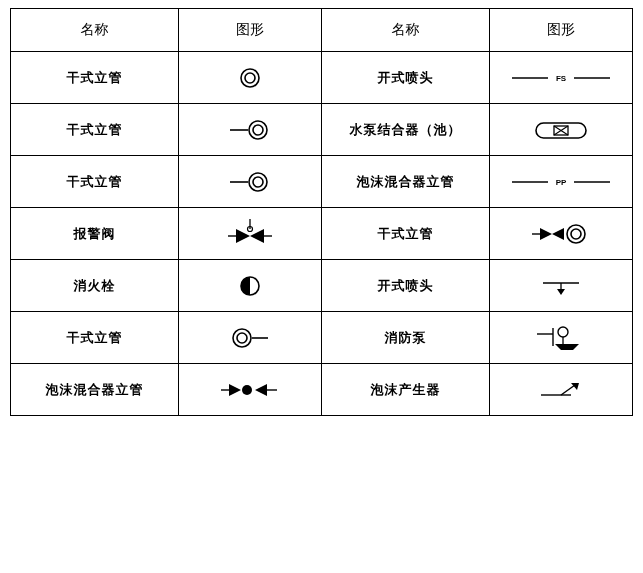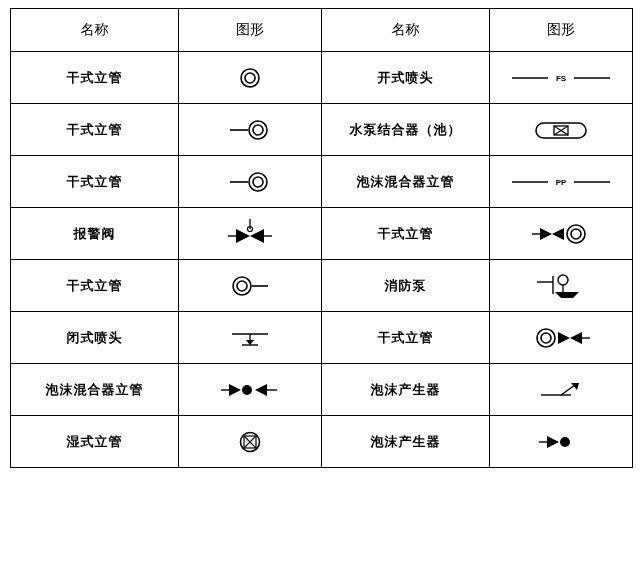--- a/index.html
+++ b/index.html
@@ -129,20 +129,37 @@
         <svg width="70" height="32" viewBox="0 0 70 32">
           <line x1="6" y1="16" x2="14" y2="16" stroke="#000" stroke-width="1.4"></line>
           <polygon points="14,10 14,22 26,16" fill="#000"></polygon>
           <polygon points="38,10 38,22 26,16" fill="#000"></polygon>
           <circle cx="50" cy="16" r="9" fill="none" stroke="#000" stroke-width="1.6"></circle>
           <circle cx="50" cy="16" r="5" fill="none" stroke="#000" stroke-width="1.6"></circle>
         </svg>
       </td>
     </tr>
 
+    <tr>
+      <td class="label">消火栓</td>
+      <td class="sym-cell">
+        <svg width="30" height="30" viewBox="0 0 30 30">
+          <circle cx="15" cy="15" r="9" fill="none" stroke="#000" stroke-width="1.6"></circle>
+          <path d="M15 6 A9 9 0 0 0 15 24 Z" fill="#000"></path>
+        </svg>
+      </td>
+      <td class="label">开式喷头</td>
+      <td class="sym-cell">
+        <svg width="60" height="30" viewBox="0 0 60 30">
+          <line x1="12" y1="12" x2="48" y2="12" stroke="#000" stroke-width="1.4"></line>
+          <line x1="30" y1="12" x2="30" y2="20" stroke="#000" stroke-width="1.3"></line>
+          <polygon points="26,18 34,18 30,24" fill="#000"></polygon>
+        </svg>
+      </td>
+    </tr>
 
     <tr>
       <td class="label">干式立管</td>
       <td class="sym-cell">
         <svg width="60" height="30" viewBox="0 0 60 30">
           <circle cx="22" cy="15" r="9" fill="none" stroke="#000" stroke-width="1.6"></circle>
           <circle cx="22" cy="15" r="5" fill="none" stroke="#000" stroke-width="1.6"></circle>
           <line x1="32" y1="15" x2="48" y2="15" stroke="#000" stroke-width="1.6"></line>
         </svg>
       </td>
@@ -151,41 +168,20 @@
         <svg width="64" height="36" viewBox="0 0 64 36">
           <line x1="8" y1="14" x2="24" y2="14" stroke="#000" stroke-width="1.4"></line>
           <line x1="24" y1="8" x2="24" y2="26" stroke="#000" stroke-width="1.4"></line>
           <circle cx="34" cy="12" r="5" fill="none" stroke="#000" stroke-width="1.4"></circle>
           <line x1="34" y1="17" x2="34" y2="24" stroke="#000" stroke-width="1.3"></line>
           <polygon points="26,24 50,24 44,30 32,30" fill="#000"></polygon>
         </svg>
       </td>
     </tr>
 
-    <tr>
-      <td class="label">闭式喷头</td>
-      <td class="sym-cell">
-        <svg width="60" height="30" viewBox="0 0 60 30">
-          <line x1="12" y1="11" x2="48" y2="11" stroke="#000" stroke-width="1.4"></line>
-          <line x1="30" y1="11" x2="30" y2="19" stroke="#000" stroke-width="1.3"></line>
-          <polygon points="26,17 34,17 30,22" fill="#000"></polygon>
-          <line x1="22" y1="22" x2="38" y2="22" stroke="#000" stroke-width="1.4"></line>
-        </svg>
-      </td>
-      <td class="label">干式立管</td>
-      <td class="sym-cell">
-        <svg width="70" height="32" viewBox="0 0 70 32">
-          <circle cx="20" cy="16" r="9" fill="none" stroke="#000" stroke-width="1.6"></circle>
-          <circle cx="20" cy="16" r="5" fill="none" stroke="#000" stroke-width="1.6"></circle>
-          <polygon points="32,10 32,22 44,16" fill="#000"></polygon>
-          <polygon points="56,10 56,22 44,16" fill="#000"></polygon>
-          <line x1="56" y1="16" x2="64" y2="16" stroke="#000" stroke-width="1.4"></line>
-        </svg>
-      </td>
-    </tr>
 
     <tr>
       <td class="label">泡沫混合器立管</td>
       <td class="sym-cell">
         <svg width="70" height="30" viewBox="0 0 70 30">
           <line x1="6" y1="15" x2="14" y2="15" stroke="#000" stroke-width="1.4"></line>
           <polygon points="14,9 14,21 26,15" fill="#000"></polygon>
           <circle cx="32" cy="15" r="5" fill="#000"></circle>
           <polygon points="52,9 52,21 40,15" fill="#000"></polygon>
           <line x1="52" y1="15" x2="62" y2="15" stroke="#000" stroke-width="1.4"></line>
@@ -194,34 +190,15 @@
       <td class="label">泡沫产生器</td>
       <td class="sym-cell">
         <svg width="60" height="30" viewBox="0 0 60 30">
           <line x1="10" y1="20" x2="40" y2="20" stroke="#000" stroke-width="1.4"></line>
           <line x1="30" y1="20" x2="44" y2="10" stroke="#000" stroke-width="1.4"></line>
           <polygon points="40,8 48,8 46,15" fill="#000"></polygon>
         </svg>
       </td>
     </tr>
 
-    <tr>
-      <td class="label">湿式立管</td>
-      <td class="sym-cell">
-        <svg width="30" height="30" viewBox="0 0 30 30">
-          <circle cx="15" cy="15" r="9.5" fill="none" stroke="#000" stroke-width="1.6"></circle>
-          <rect x="9" y="9" width="12" height="12" fill="none" stroke="#000" stroke-width="1.2"></rect>
-          <line x1="9" y1="9" x2="21" y2="21" stroke="#000" stroke-width="1.1"></line>
-          <line x1="21" y1="9" x2="9" y2="21" stroke="#000" stroke-width="1.1"></line>
-        </svg>
-      </td>
-      <td class="label">泡沫产生器</td>
-      <td class="sym-cell">
-        <svg width="60" height="30" viewBox="0 0 60 30">
-          <line x1="8" y1="15" x2="16" y2="15" stroke="#000" stroke-width="1.4"></line>
-          <polygon points="16,9 16,21 28,15" fill="#000"></polygon>
-          <circle cx="34" cy="15" r="5" fill="#000"></circle>
-        </svg>
-      </td>
-    </tr>
 
   </tbody>
 </table>
 
 </body></html>

